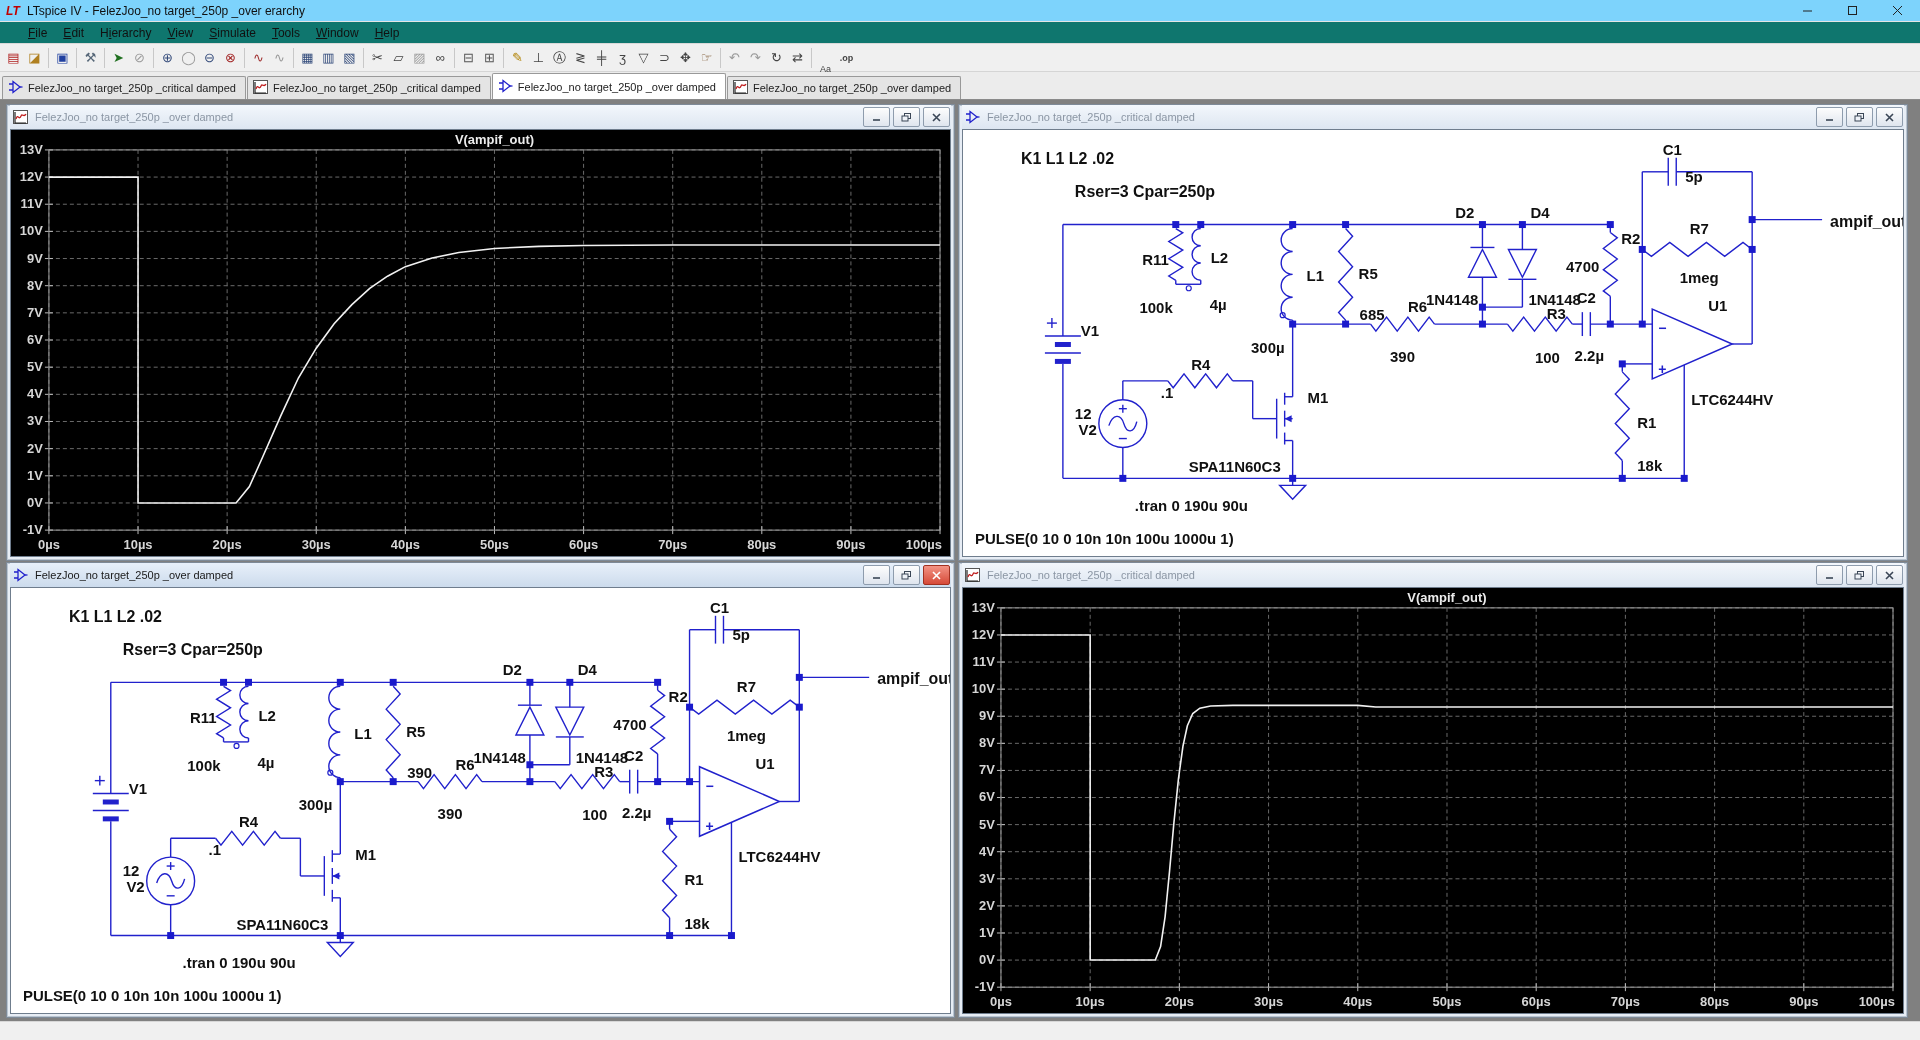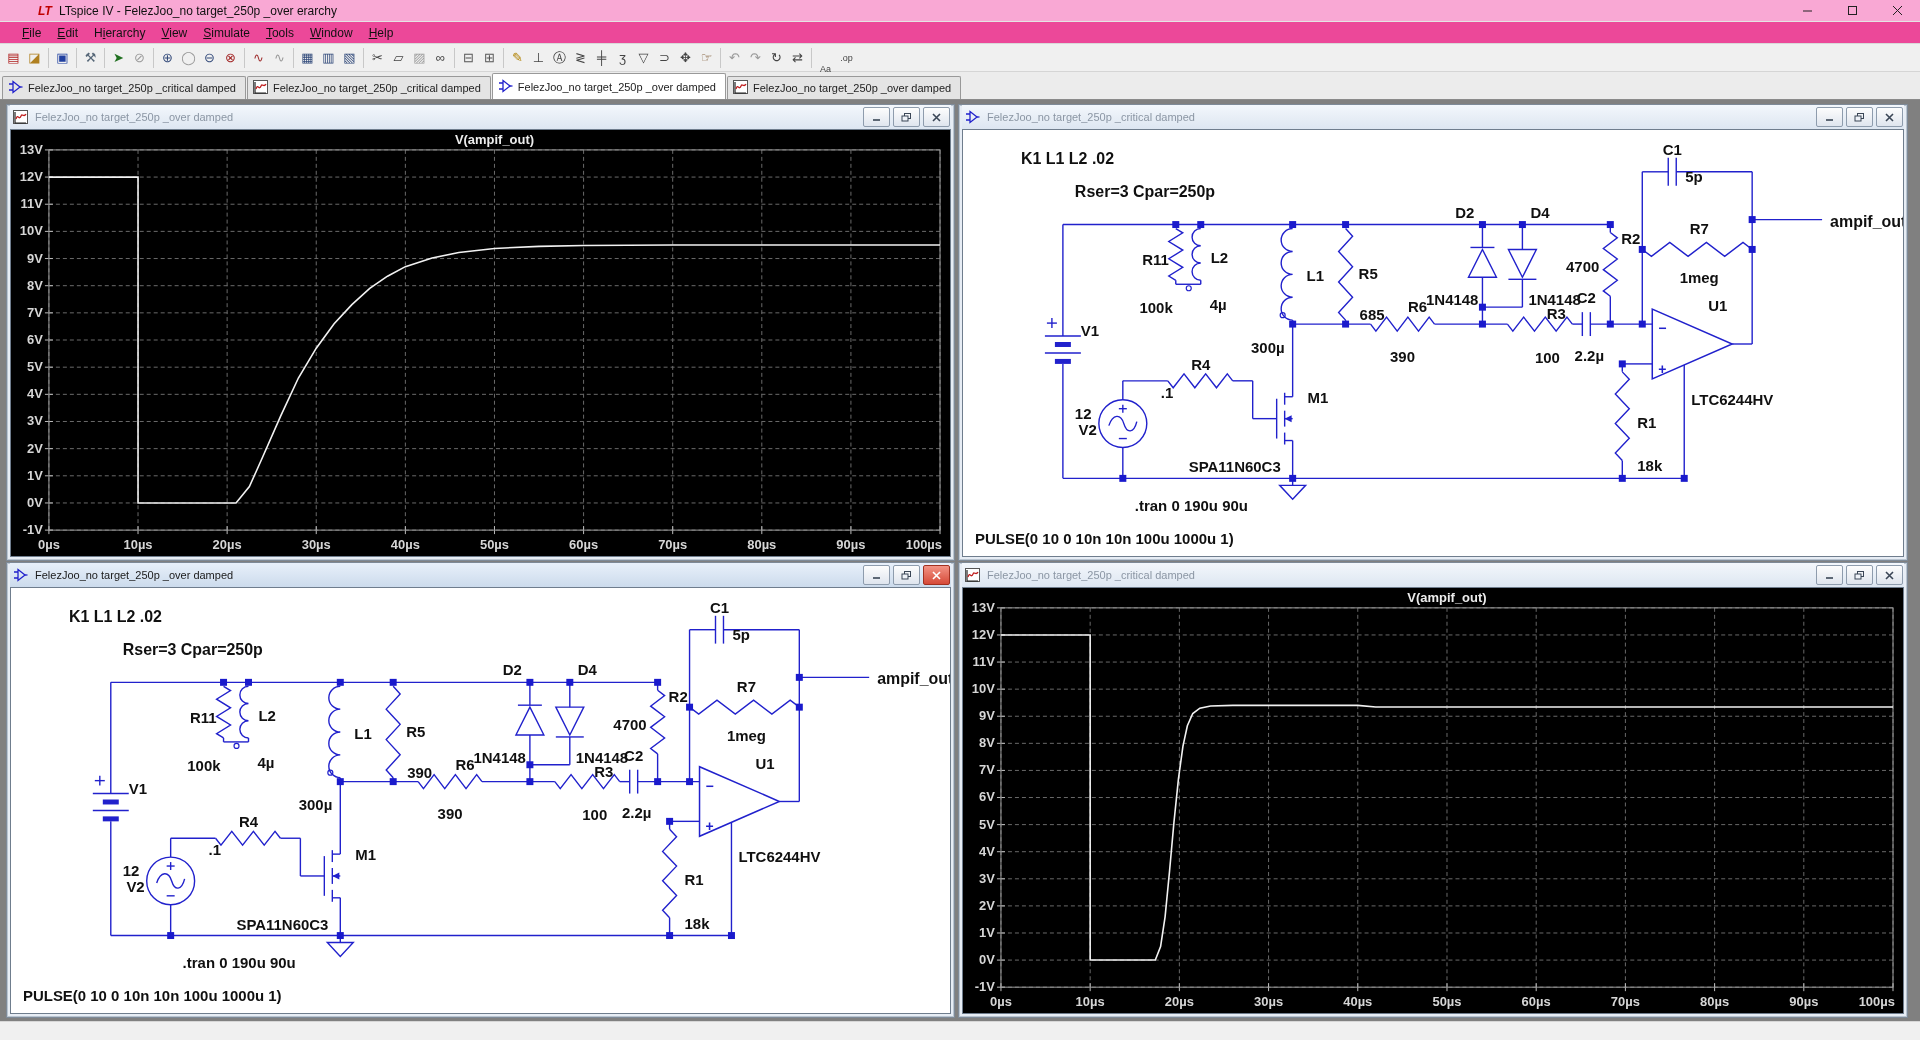--- a/index.html
+++ b/index.html
@@ -1,23 +1,23 @@
 <!DOCTYPE html>
 <html><head>
 <meta charset="utf-8">
 <style>
   html,body{margin:0;padding:0;width:1920px;height:1040px;overflow:hidden;
     font-family:"Liberation Sans",sans-serif;background:#808080;}
   
-  .titlebar{height:22px;background:#f9a8d4;display:flex;align-items:center;border-bottom:1px solid #e4e4e4;box-sizing:border-box;padding-left:32px;}
+  .titlebar{height:22px;background:#7dd3fc;display:flex;align-items:center;border-bottom:1px solid #e4e4e4;box-sizing:border-box;}
   .tb-logo{width:16px;height:14px;margin:0 5px 0 6px;color:#c00000;font-weight:bold;font-style:italic;font-size:12px;line-height:14px;}
   .tb-title{font-size:12px;color:#111;}
   .tb-spacer{flex:1;}
   .tb-ctrl{width:45px;height:21px;display:flex;align-items:center;justify-content:center;}
-  .menubar{height:22px;background:#ec4899;display:flex;align-items:center;border-bottom:1px solid #d9d9d9;box-sizing:border-box;padding-left:14px;}
+  .menubar{height:22px;background:#0f766e;display:flex;align-items:center;border-bottom:1px solid #d9d9d9;box-sizing:border-box;padding-left:20px;}
   .menu-item{font-size:12px;color:#111;padding:2px 8px;}
   .menu-item u{text-decoration:underline;}
   .toolbar{height:28px;background:#f0f0f0;display:flex;align-items:center;border-bottom:1px solid #d5d5d5;box-sizing:border-box;padding-left:3px;}
   .tool-btn{width:19px;height:22px;display:flex;align-items:center;justify-content:center;font-size:13px;border:1px solid transparent;}
   .tsep{width:1px;height:20px;background:#c8c8c8;margin:0 3px;}
   .tabbar{height:28px;background:#ececec;display:flex;align-items:flex-end;border-bottom:1px solid #8a8a8a;box-sizing:border-box;padding-left:2px;}
   .tab{height:22px;display:flex;align-items:center;background:#e4e4e4;border:1px solid #999;border-bottom:none;margin-right:1px;padding:0 9px 0 5px;font-size:11px;color:#222;border-radius:2px 2px 0 0;}
   .tab.active{background:#ffffff;height:25px;font-size:11px;}
   .tab .mini{margin-right:5px;}
   
@@ -113,21 +113,21 @@
     <span class="tool-btn" style="color: rgb(68, 68, 68);">⊃</span>
     <span class="tool-btn" style="color: rgb(68, 68, 68);">✥</span>
     <span class="tool-btn" style="color: rgb(136, 102, 68);">☞</span>
     <span class="tsep"></span>
     <span class="tool-btn" style="color: rgb(154, 154, 154);">↶</span>
     <span class="tool-btn" style="color: rgb(154, 154, 154);">↷</span>
     <span class="tool-btn" style="color: rgb(68, 68, 68);">↻</span>
     <span class="tool-btn" style="color: rgb(68, 68, 68);">⇄</span>
     <span class="tsep"></span>
     <span class="tool-btn" style="color: rgb(68, 68, 68); font-size: 9px; font-weight: normal; margin-top: 23px;">Aa</span>
-    <span class="tool-btn" style="color: rgb(68, 68, 68); font-size: 9px; font-weight: normal;">.op</span>
+    <span class="tool-btn" style="color: rgb(68, 68, 68); font-size: 9px; font-weight: bold;">.op</span>
   </div>
 <div class="tabbar" id="tabbar">
     <div class="tab">
       <span class="mini"><svg width="15" height="14" viewBox="0 0 15 14">
           <path d="M1,4 L5,4 M1,10 L5,10" stroke="#2121cc" stroke-width="1.3" fill="none"></path>
           <path d="M5,1.5 L12,7 L5,12.5 Z" fill="none" stroke="#2121cc" stroke-width="1.3"></path>
           <line x1="12" y1="7" x2="14.5" y2="7" stroke="#2121cc" stroke-width="1.3"></line>
         </svg></span>
       <span>FelezJoo_no target_250p _critical damped</span>
     </div>

